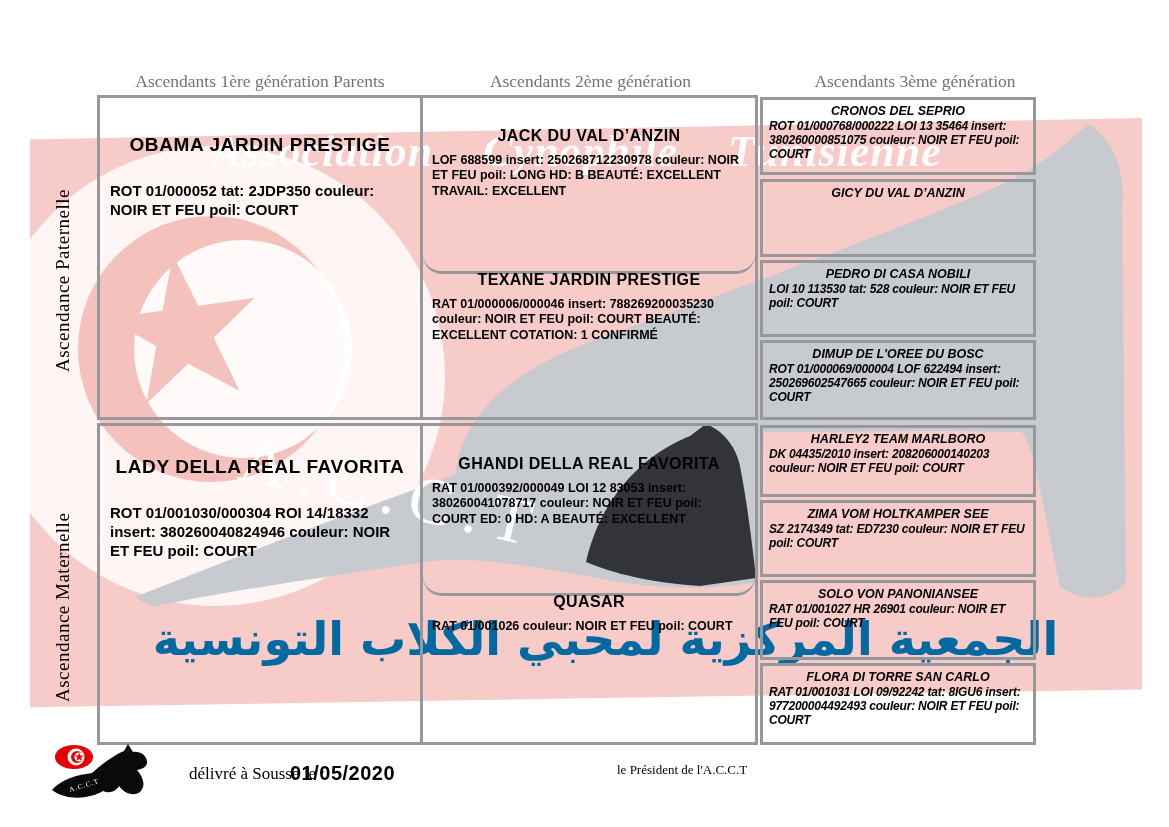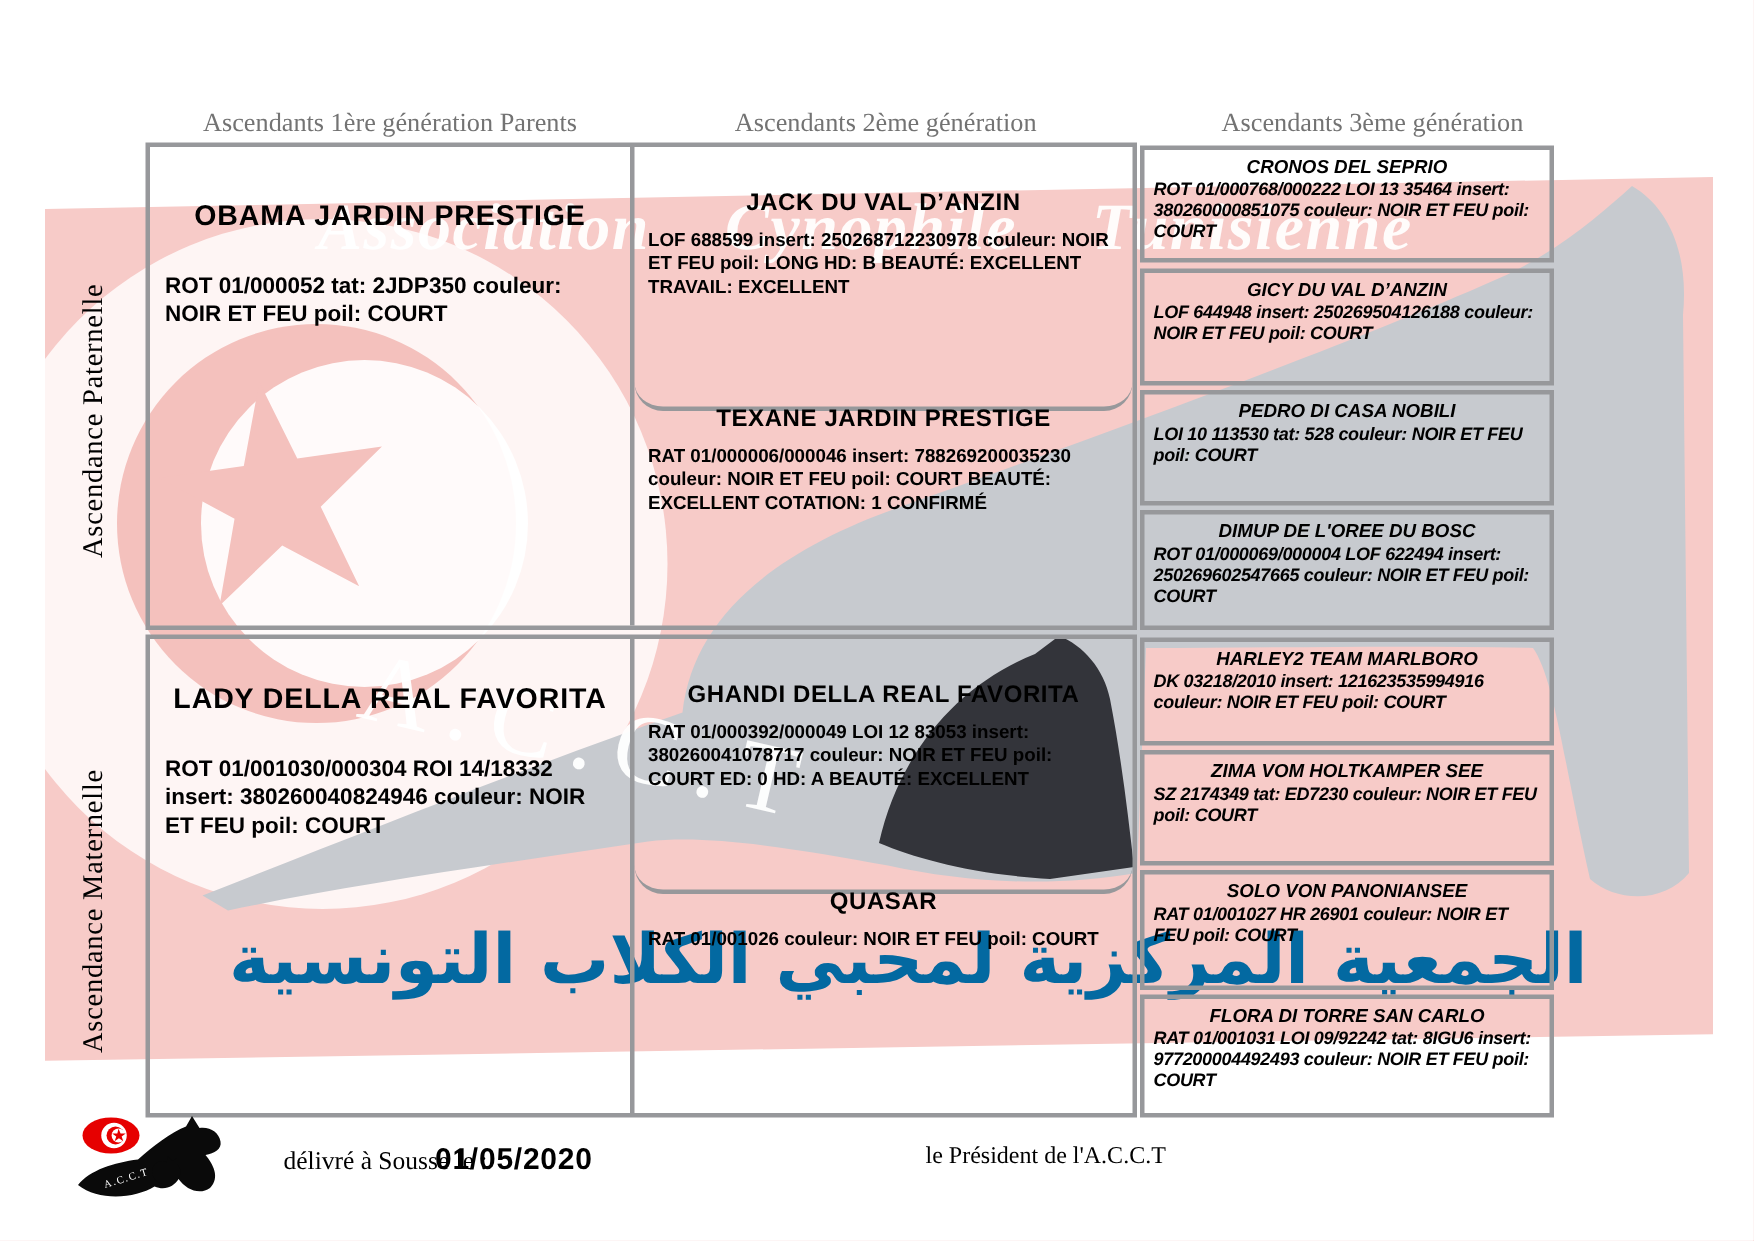--- a/index.html
+++ b/index.html
@@ -91,21 +91,21 @@
   .d2{font-size:12.5px;margin:8px 8px 0 9px;line-height:1.22;}
   .d3{font-size:12px;margin:1px 5px 0 6px;line-height:1.18;letter-spacing:-.2px;}
   
   .footer-issue-label{
     position:absolute;left:163px;top:764px;z-index:6;
     font-family:"Liberation Serif",serif;font-size:17px;margin-left:26px;
   }
   .footer-date{position:absolute;left:290px;top:762px;z-index:6;font-size:20px;font-weight:bold;letter-spacing:.5px;text-align:center;}
   .footer-president{
     position:absolute;left:617px;top:762px;z-index:6;
-    font-family:"Liberation Serif",serif;font-size:16px;
+    font-family:"Liberation Serif",serif;font-size:13px;
   }
   .logo{position:absolute;left:46px;top:742px;z-index:6;}
 </style>
 </head>
 <body>
 
 <div class="canvas">
 
   <div class="flag">
     <div class="wcircle"></div>
@@ -182,33 +182,32 @@
       <div class="det d2">RAT 01/001026 couleur: NOIR ET FEU poil: COURT</div>
     </div>
   </div>
 
   <div class="g3" style="top:97px;height:78px;">
     <div class="name n3">CRONOS DEL SEPRIO</div>
     <div class="det d3">ROT 01/000768/000222 LOI 13 35464 insert: 380260000851075 couleur: NOIR ET FEU poil: COURT</div>
   </div>
   <div class="g3" style="top:179px;height:78px;">
     <div class="name n3">GICY DU VAL D’ANZIN</div>
-    <div class="det d3">LOF 644948 insert: 250269504126188 couleur: NOIR ET FEU poil: COURT</div>
   </div>
   <div class="g3" style="top:260px;height:77px;">
     <div class="name n3">PEDRO DI CASA NOBILI</div>
     <div class="det d3">LOI 10 113530 tat: 528 couleur: NOIR ET FEU poil: COURT</div>
   </div>
   <div class="g3" style="top:340px;height:80px;">
     <div class="name n3">DIMUP DE L'OREE DU BOSC</div>
     <div class="det d3">ROT 01/000069/000004 LOF 622494 insert: 250269602547665 couleur: NOIR ET FEU poil: COURT</div>
   </div>
   <div class="g3" style="top:425px;height:72px;">
     <div class="name n3">HARLEY2  TEAM MARLBORO</div>
-    <div class="det d3">DK 03218/2010 insert: 121623535994916 couleur: NOIR ET FEU poil: COURT</div>
+    <div class="det d3">DK 04435/2010 insert: 208206000140203 couleur: NOIR ET FEU poil: COURT</div>
   </div>
   <div class="g3" style="top:500px;height:77px;">
     <div class="name n3">ZIMA VOM HOLTKAMPER SEE</div>
     <div class="det d3">SZ 2174349 tat: ED7230 couleur: NOIR ET FEU poil: COURT</div>
   </div>
   <div class="g3" style="top:580px;height:80px;">
     <div class="name n3">SOLO VON PANONIANSEE</div>
     <div class="det d3">RAT 01/001027 HR 26901 couleur: NOIR ET FEU poil: COURT</div>
   </div>
   <div class="g3" style="top:663px;height:82px;">

